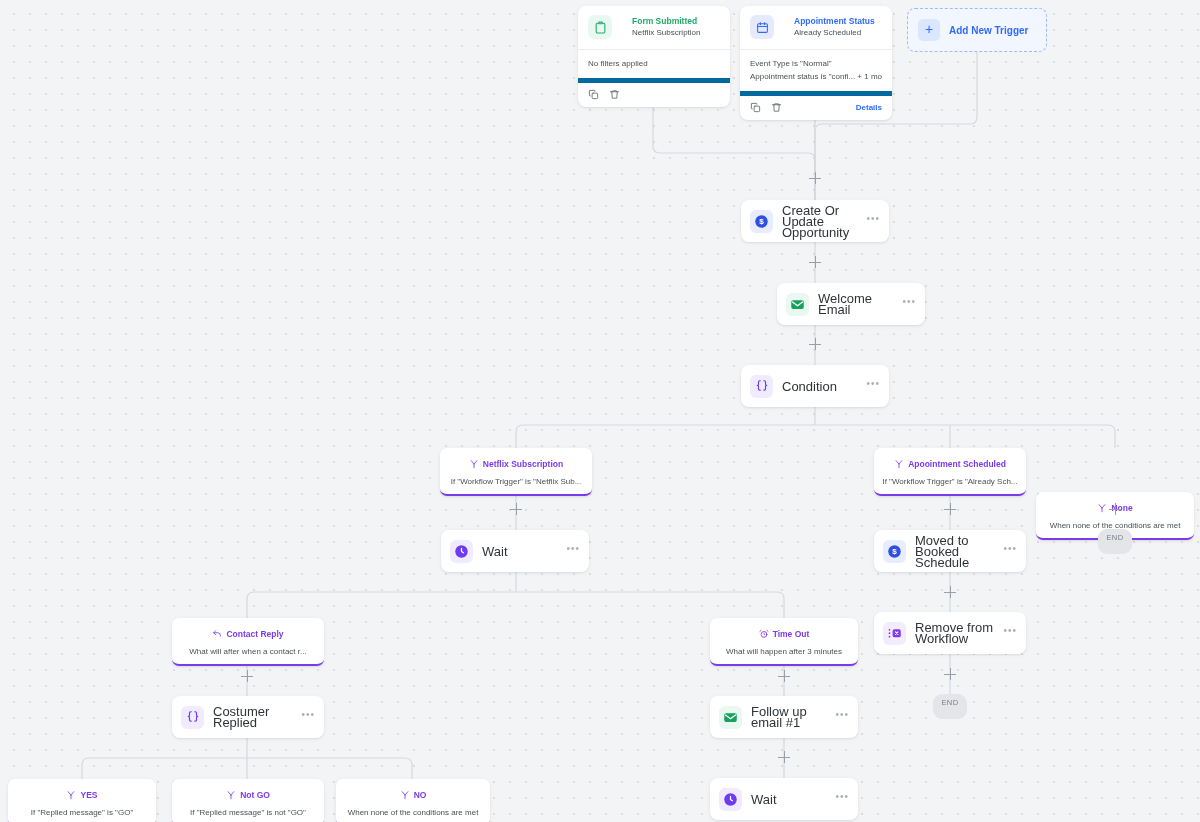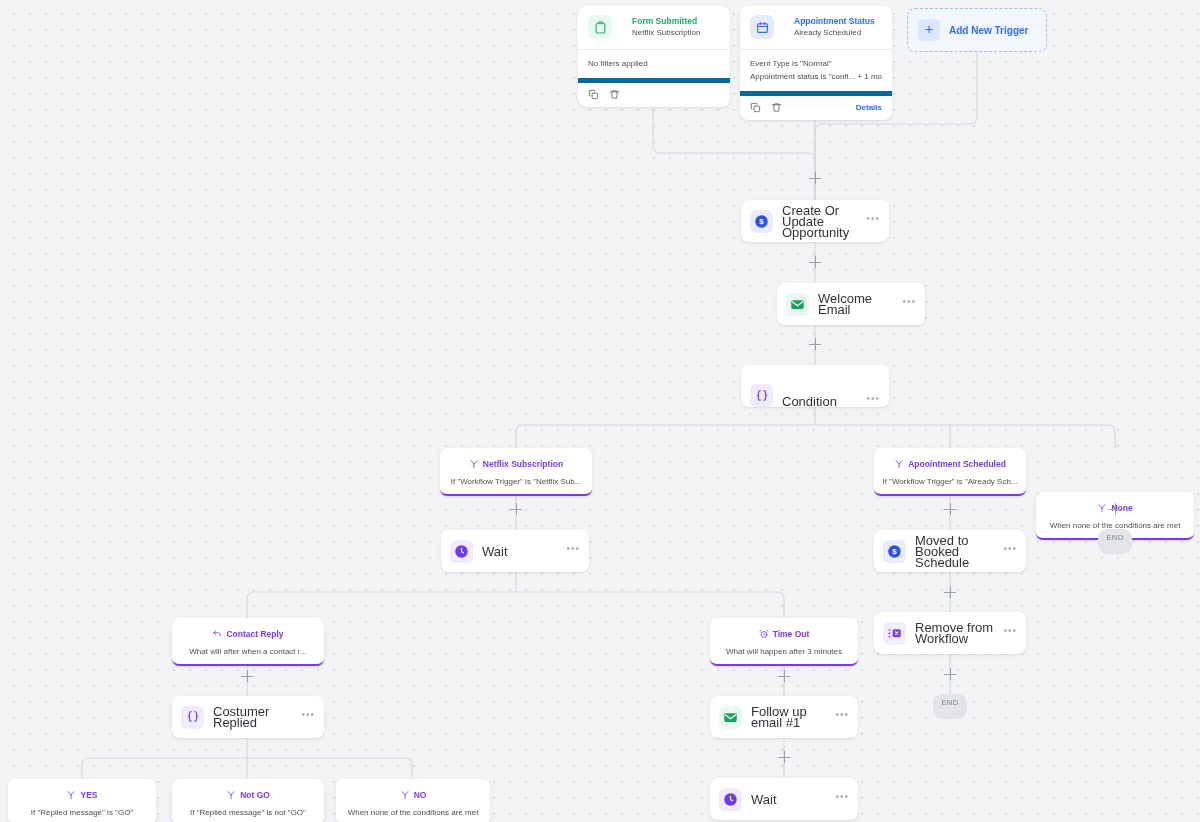--- a/index.html
+++ b/index.html
@@ -376,21 +376,21 @@
     <div class="a-ico green">
       <svg width="15" height="15" viewBox="0 0 24 24">
         <rect x="2" y="5" width="20" height="14" rx="3" fill="#18a05c"></rect>
         <path d="M4 8l8 6 8-6" fill="none" stroke="#ffffff" stroke-width="2" stroke-linecap="round" stroke-linejoin="round"></path>
       </svg>
     </div>
     <div class="a-label">Welcome Email</div>
     <div class="dots">•••</div>
   </div>
 
-  <div class="node action" style="left:741px; top:365px;align-items:flex-end;">
+  <div class="node action" style="left:741px; top:365px;">
     <div class="a-ico purple">
       <svg width="14" height="14" viewBox="0 0 24 24" fill="none" stroke="#6d3bf0" stroke-width="2" stroke-linecap="round" stroke-linejoin="round">
         <path d="M9 3H8a2 2 0 0 0-2 2v4a2 2 0 0 1-2 2 2 2 0 0 1 2 2v4a2 2 0 0 0 2 2h1"></path>
         <path d="M15 3h1a2 2 0 0 1 2 2v4a2 2 0 0 0 2 2 2 2 0 0 0-2 2v4a2 2 0 0 1-2 2h-1"></path>
       </svg>
     </div>
     <div class="a-label">Condition</div>
     <div class="dots">•••</div>
   </div>
 

